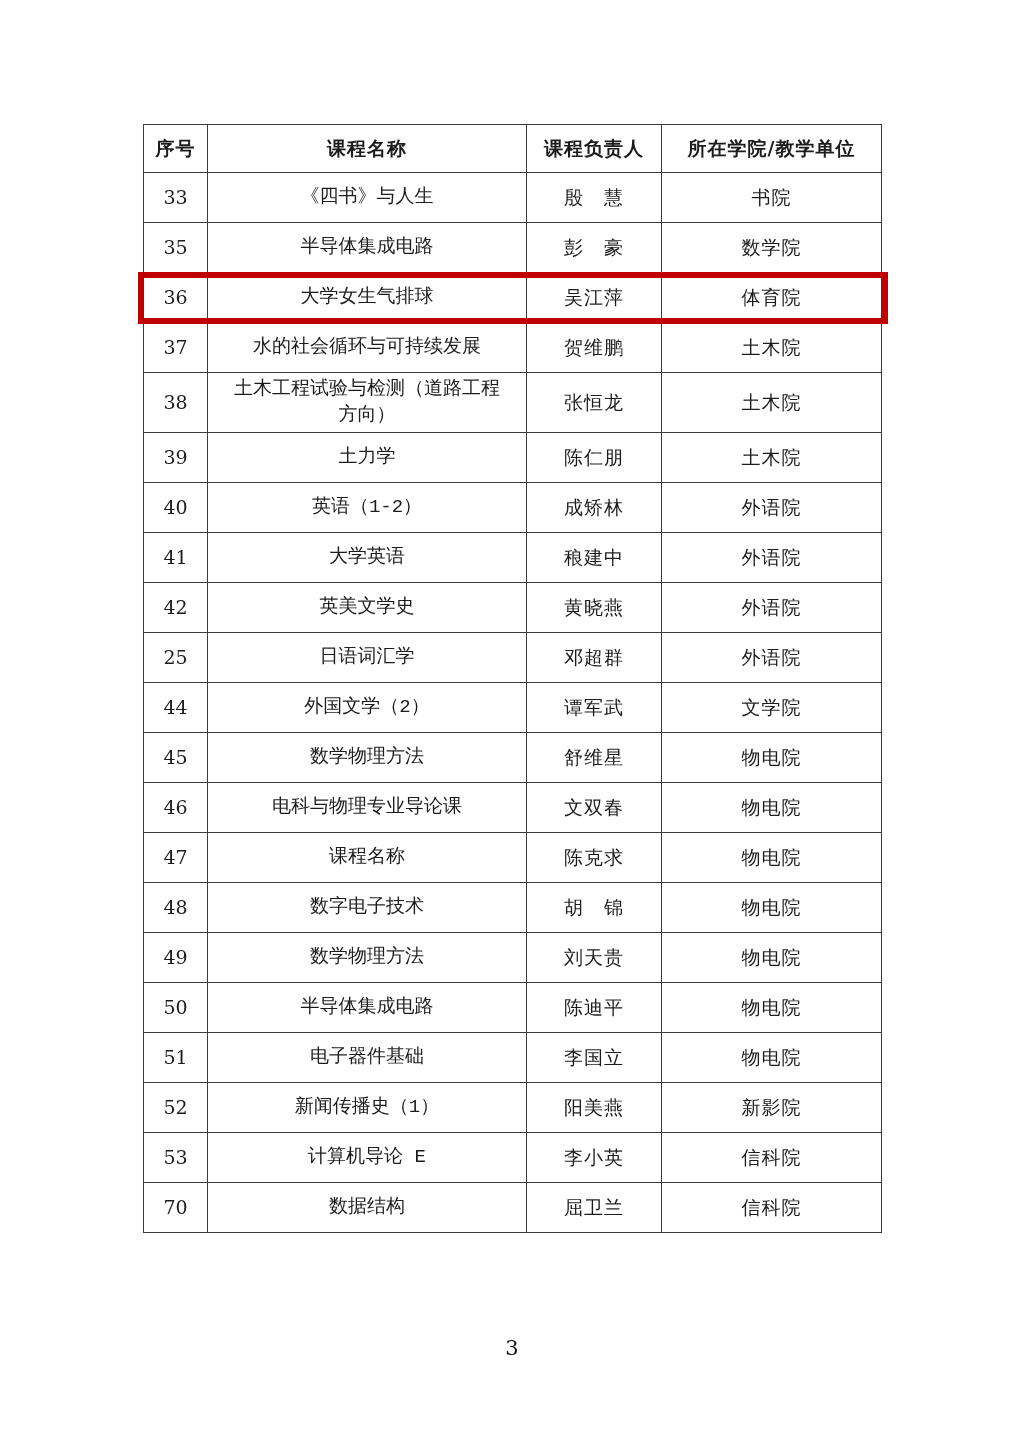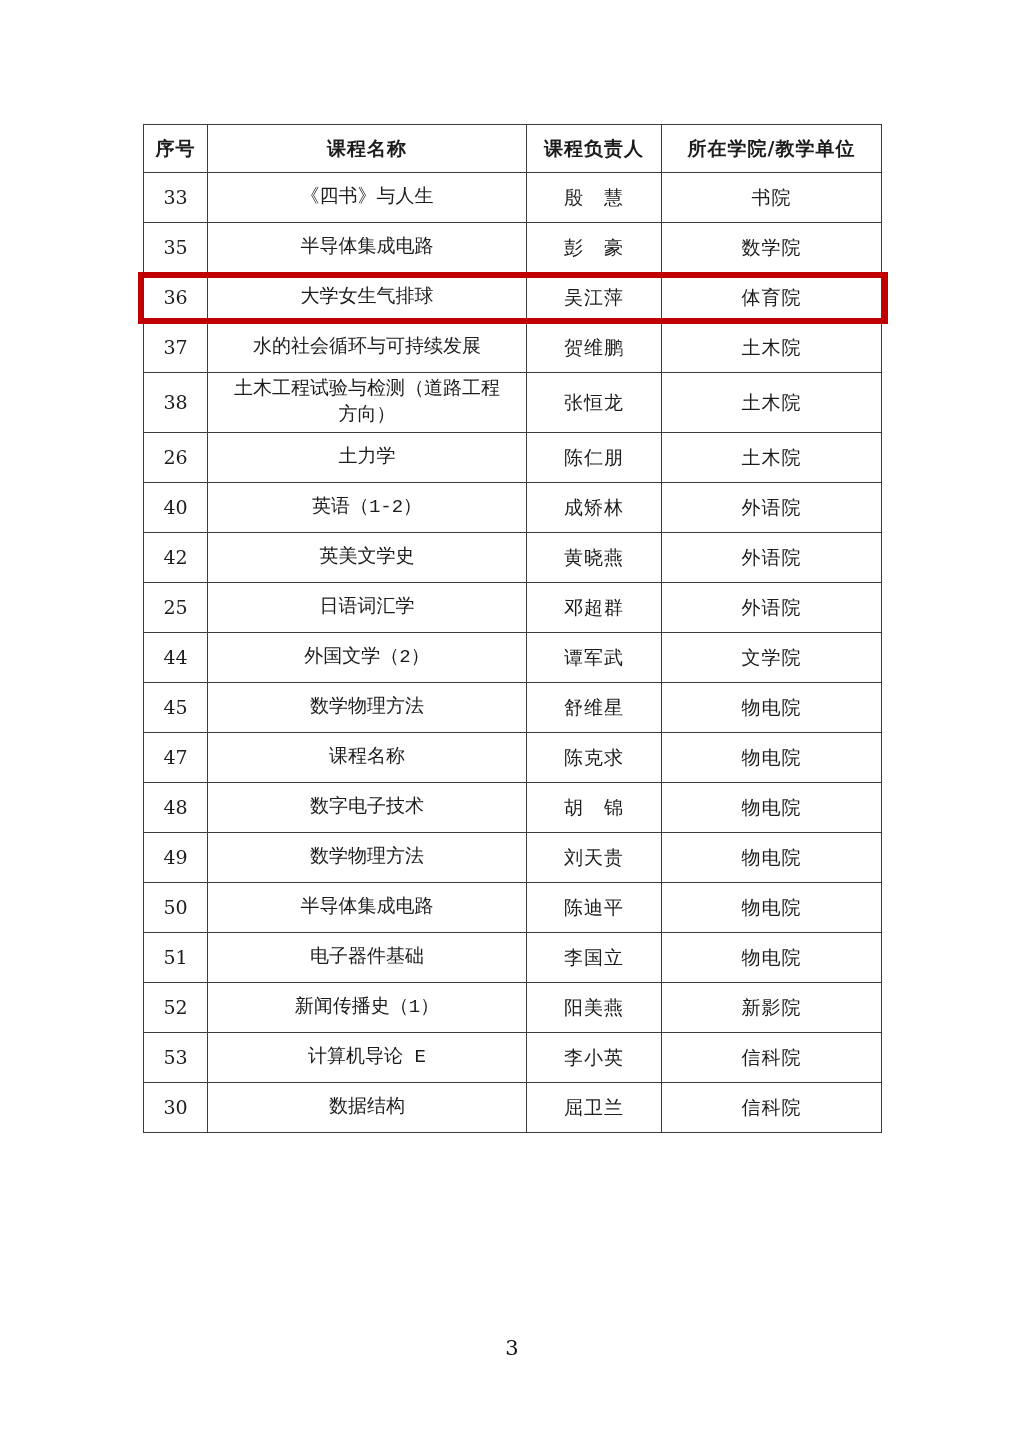--- a/index.html
+++ b/index.html
@@ -111,29 +111,35 @@
             <td class="cell-leader">贺维鹏</td>
             <td class="cell-unit">土木院</td>
           </tr>
           <tr>
             <td class="cell-no">38</td>
             <td class="cell-course">土木工程试验与检测（道路工程方向）</td>
             <td class="cell-leader">张恒龙</td>
             <td class="cell-unit">土木院</td>
           </tr>
           <tr>
-            <td class="cell-no">26</td>
+            <td class="cell-no">39</td>
             <td class="cell-course">土力学</td>
             <td class="cell-leader">陈仁朋</td>
             <td class="cell-unit">土木院</td>
           </tr>
           <tr>
             <td class="cell-no">40</td>
             <td class="cell-course">英语（1-2）</td>
             <td class="cell-leader">成矫林</td>
+            <td class="cell-unit">外语院</td>
+          </tr>
+          <tr>
+            <td class="cell-no">41</td>
+            <td class="cell-course">大学英语</td>
+            <td class="cell-leader">稂建中</td>
             <td class="cell-unit">外语院</td>
           </tr>
           <tr>
             <td class="cell-no">42</td>
             <td class="cell-course">英美文学史</td>
             <td class="cell-leader">黄晓燕</td>
             <td class="cell-unit">外语院</td>
           </tr>
           <tr>
             <td class="cell-no">25</td>
@@ -147,20 +153,26 @@
             <td class="cell-leader">谭军武</td>
             <td class="cell-unit">文学院</td>
           </tr>
           <tr>
             <td class="cell-no">45</td>
             <td class="cell-course">数学物理方法</td>
             <td class="cell-leader">舒维星</td>
             <td class="cell-unit">物电院</td>
           </tr>
           <tr>
+            <td class="cell-no">46</td>
+            <td class="cell-course">电科与物理专业导论课</td>
+            <td class="cell-leader">文双春</td>
+            <td class="cell-unit">物电院</td>
+          </tr>
+          <tr>
             <td class="cell-no">47</td>
             <td class="cell-course">课程名称</td>
             <td class="cell-leader">陈克求</td>
             <td class="cell-unit">物电院</td>
           </tr>
           <tr>
             <td class="cell-no">48</td>
             <td class="cell-course">数字电子技术</td>
             <td class="cell-leader">胡　锦</td>
             <td class="cell-unit">物电院</td>
@@ -189,21 +201,21 @@
             <td class="cell-leader">阳美燕</td>
             <td class="cell-unit">新影院</td>
           </tr>
           <tr>
             <td class="cell-no">53</td>
             <td class="cell-course">计算机导论 E</td>
             <td class="cell-leader">李小英</td>
             <td class="cell-unit">信科院</td>
           </tr>
           <tr>
-            <td class="cell-no">30</td>
+            <td class="cell-no">70</td>
             <td class="cell-course">数据结构</td>
             <td class="cell-leader">屈卫兰</td>
             <td class="cell-unit">信科院</td>
           </tr>
         </tbody>
     </table>
   </div>
 
   <div class="highlight-box" id="highlight-box" style="left: 137.5px; top: 271.5px; width: 750px; height: 52px; border-color: rgb(192, 0, 0);"></div>
 

